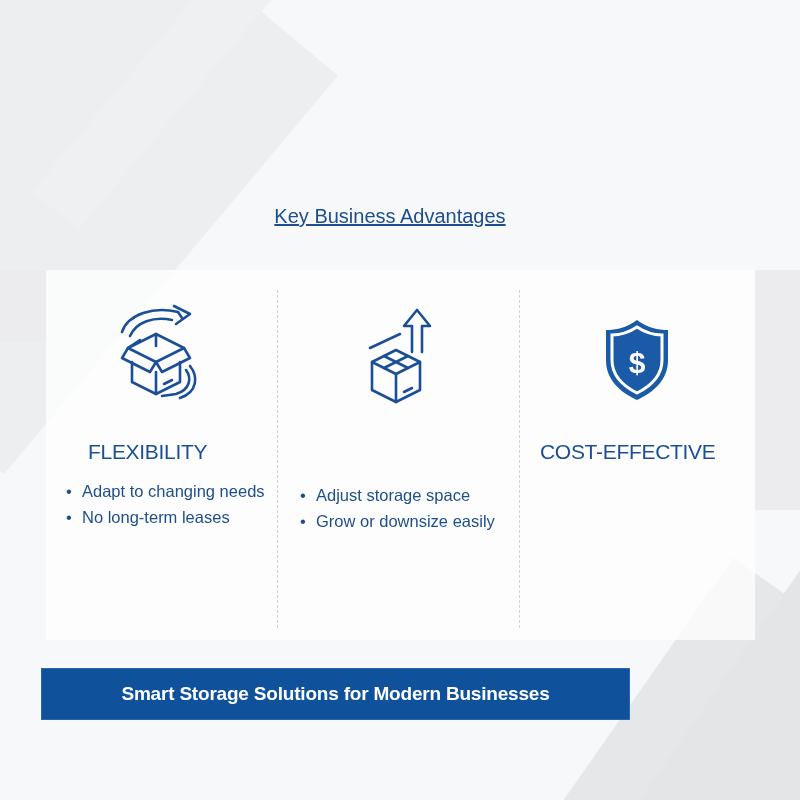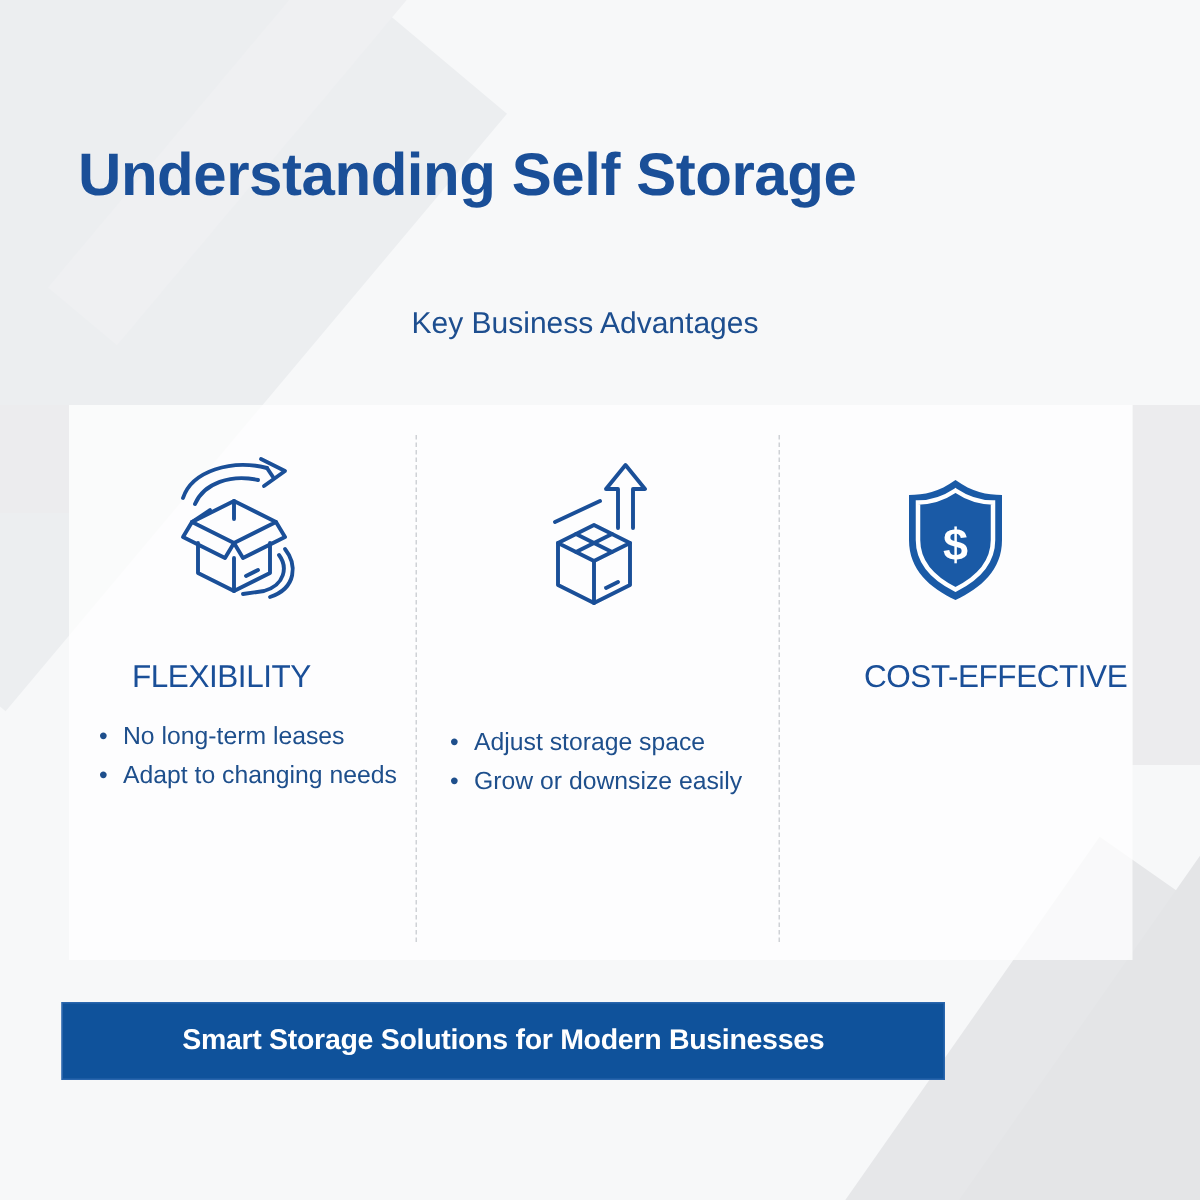--- a/index.html
+++ b/index.html
@@ -77,25 +77,25 @@
 
 <div class="bg-shape bg-a"></div>
 <div class="bg-shape bg-b"></div>
 <div class="bg-shape bg-c"></div>
 <div class="bg-shape bg-d"></div>
 <div class="bg-shape bg-panel-left"></div>
 <div class="bg-shape bg-panel-right"></div>
 <div class="main-card"></div>
 
 <h1 class="title">
-  <span>Understanding Self Storage</span><br>
+  <br>
 </h1>
 
 <div class="subtitle">
-  <span style="margin-left:0;">Key Business Advantages</span>
+  <span style="margin-left:0;text-decoration:underline;">Key Business Advantages</span>
 </div>
 
 <div class="divider" style="left:277px;"></div>
 <div class="divider" style="left:519px;"></div>
 
 <div class="col" style="left:58px; width:215px; top:290px;">
   <div class="icon-wrap" style="left:60px;">
     <svg width="90" height="100" viewBox="0 0 90 100" fill="none" stroke="#1a4f98" stroke-width="2.6" stroke-linejoin="round" stroke-linecap="round">
       <path d="M4 32 C10 14 36 6 60 12"></path>
       <path d="M12 36 C18 22 36 16 54 20"></path>
@@ -108,22 +108,22 @@
       <path d="M66 48 L72 58 L44 72 L38 62"></path>
       <path d="M14 62 L14 82 L38 94 L62 82 L62 62"></path>
       <path d="M38 72 L38 94"></path>
       <path d="M46 84 L54 80"></path>
       <path d="M68 70 C74 78 72 90 58 94 L44 96"></path>
       <path d="M72 66 C80 76 80 92 62 98"></path>
     </svg>
   </div>
   <h2 class="col-title" style="left:30px;">FLEXIBILITY</h2>
   <ul class="bullets" style="left:8px; width:200px;">
+    <li>Adapt to changing needs</li>
     <li>No long-term leases</li>
-    <li>Adapt to changing needs</li>
   </ul>
 </div>
 
 <div class="col" style="left:292px; width:220px; top:290px;">
   <div class="icon-wrap" style="left:72px; top:14px;">
     <svg width="80" height="100" viewBox="0 0 80 100" fill="none" stroke="#1a4f98" stroke-width="2.6" stroke-linejoin="round" stroke-linecap="round">
       <path d="M48 48 L48 22 L40 22 L53 6 L66 22 L58 22 L58 48"></path>
       <path d="M6 44 L36 30"></path>
       <path d="M8 58 L32 46 L56 58 L32 70 Z"></path>
       <path d="M20 52 L44 64"></path>
@@ -140,20 +140,20 @@
 </div>
 
 <div class="col" style="left:534px; width:230px; top:290px;">
   <div class="icon-wrap" style="left:68px; top:28px;">
     <svg width="70" height="84" viewBox="0 0 70 84">
       <path d="M35 2 C24 10 14 12 4 12 L4 42 C4 62 18 74 35 82 C52 74 66 62 66 42 L66 12 C56 12 46 10 35 2 Z" fill="#1a5aa6"></path>
       <path d="M35 9 C26 15 18 17 10 17 L10 42 C10 58 21 68 35 75 C49 68 60 58 60 42 L60 17 C52 17 44 15 35 9 Z" fill="none" stroke="#ffffff" stroke-width="3"></path>
       <text x="35" y="55" text-anchor="middle" font-family="Liberation Sans, sans-serif" font-weight="bold" font-size="30" fill="#ffffff">$</text>
     </svg>
   </div>
-  <h2 class="col-title" style="left:6px;margin-left:36px;">COST-EFFECTIVE</h2>
+  <h2 class="col-title" style="left:6px;">COST-EFFECTIVE</h2>
   <ul class="bullets" style="left:8px; width:230px; top:194px;">
   </ul>
 </div>
 
 <div class="banner">
   <span>Smart Storage Solutions for Modern Businesses</span>
 </div>
 
 </body></html>

